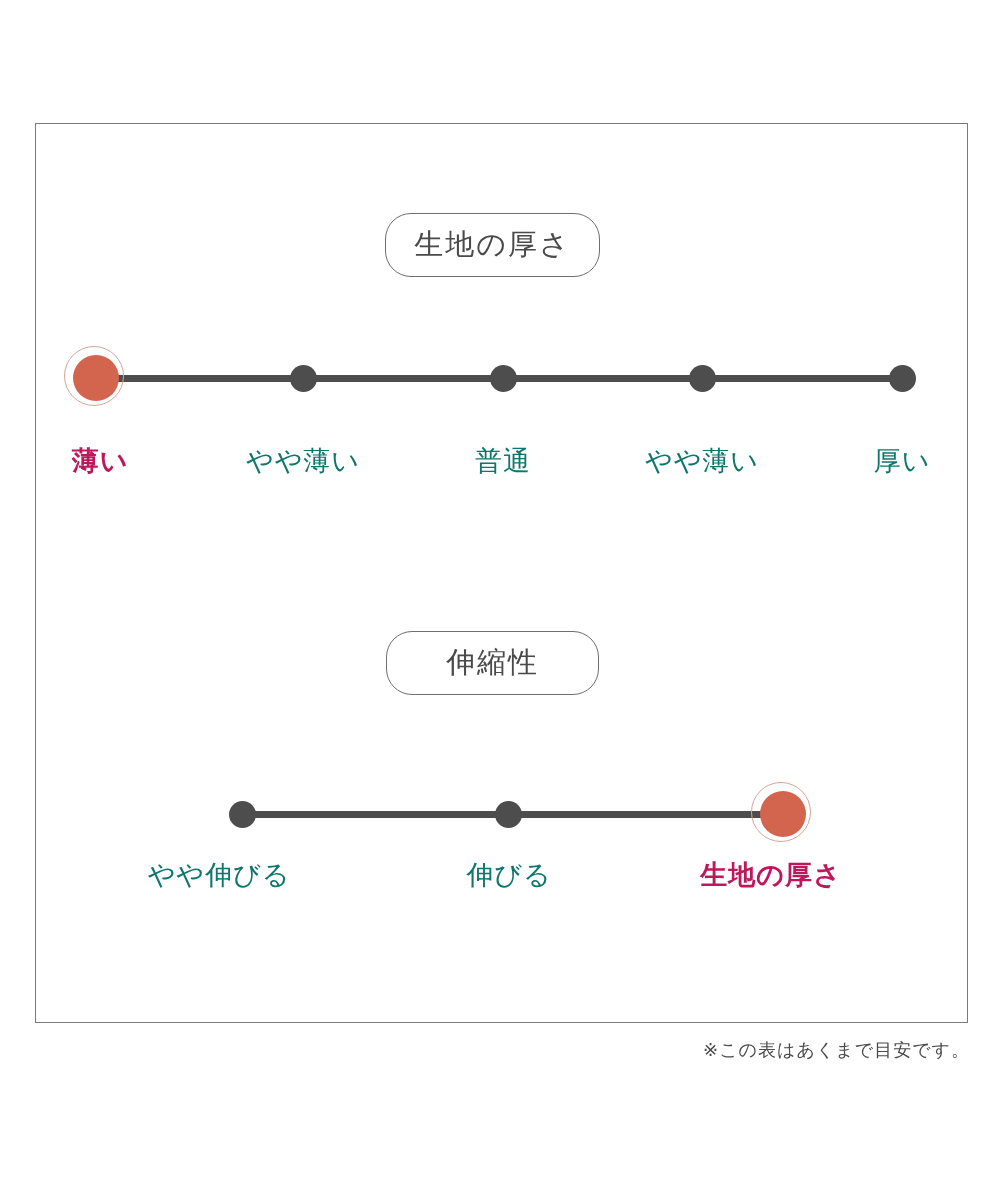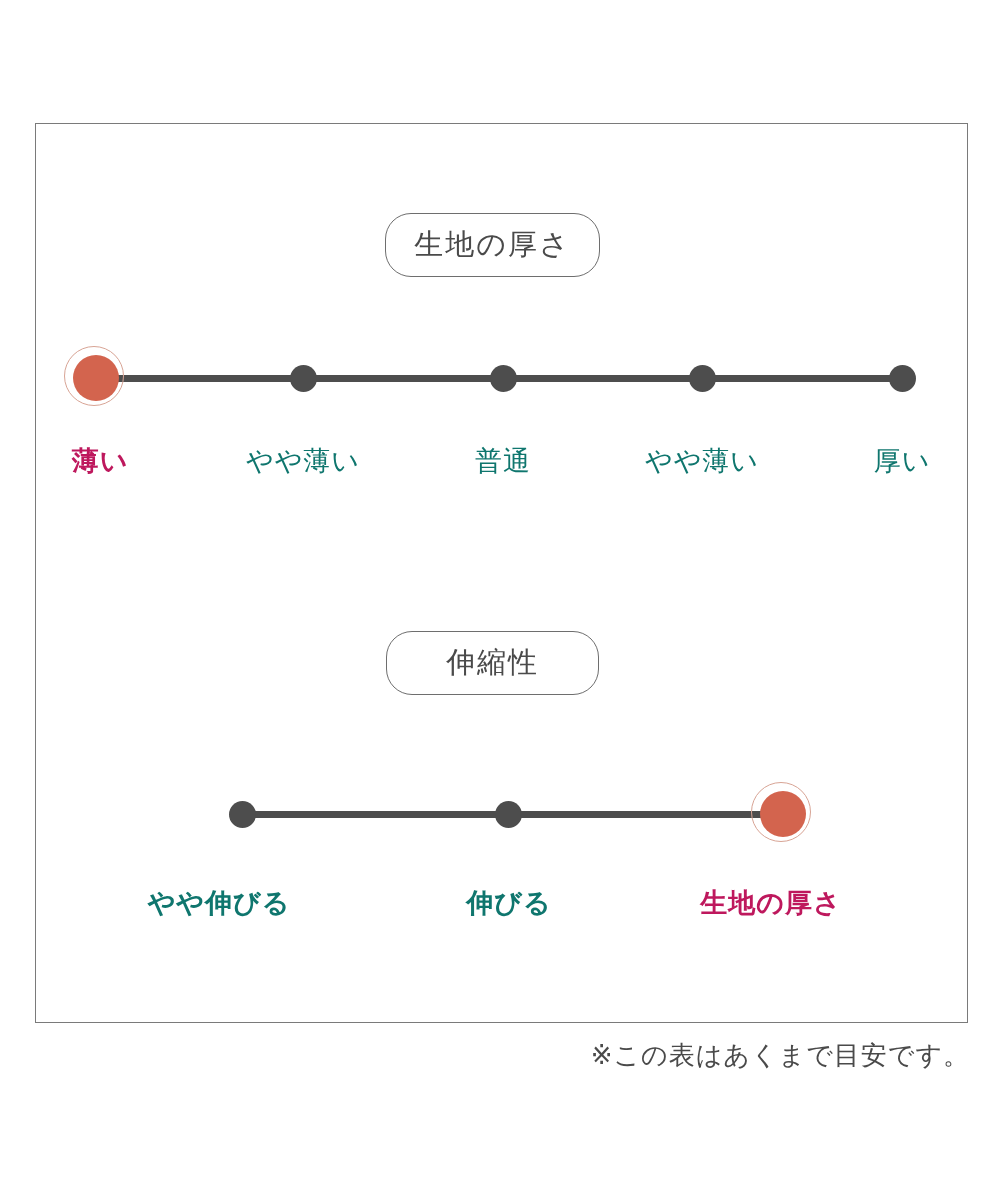--- a/index.html
+++ b/index.html
@@ -109,28 +109,28 @@
     color: #0f766e;
     white-space: nowrap;
     transform: translateX(-50%);
     letter-spacing: 1px;
   }
   .tick-label.active {
     font-weight: bold;
     color: #be185d;
   }
   .row-labels-thickness .tick-label { top: 443px; }
-  .row-labels-stretch   .tick-label { top: 885px; font-weight: bold; }
+  .row-labels-stretch   .tick-label { top: 857px; }
 
   
   #footnote {
     position: absolute;
     right: 30px;
     top: 1038px;
-    font-size: 26px;
+    font-size: 18px;
     color: #4a4a4a;
     letter-spacing: 1px;
     white-space: nowrap;
   }
 </style>
 </head>
 <body>
 
 <div id="spec-frame"></div>
 

